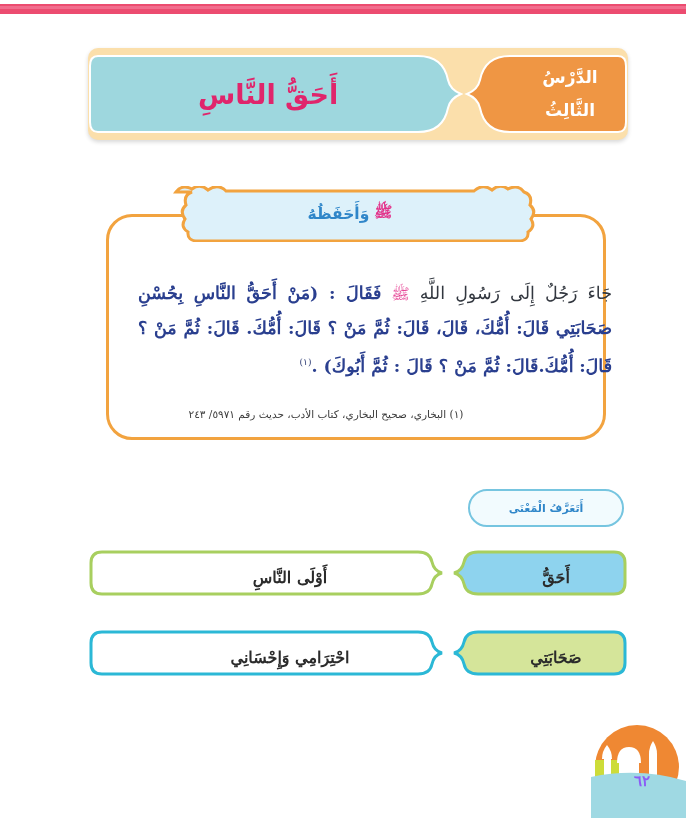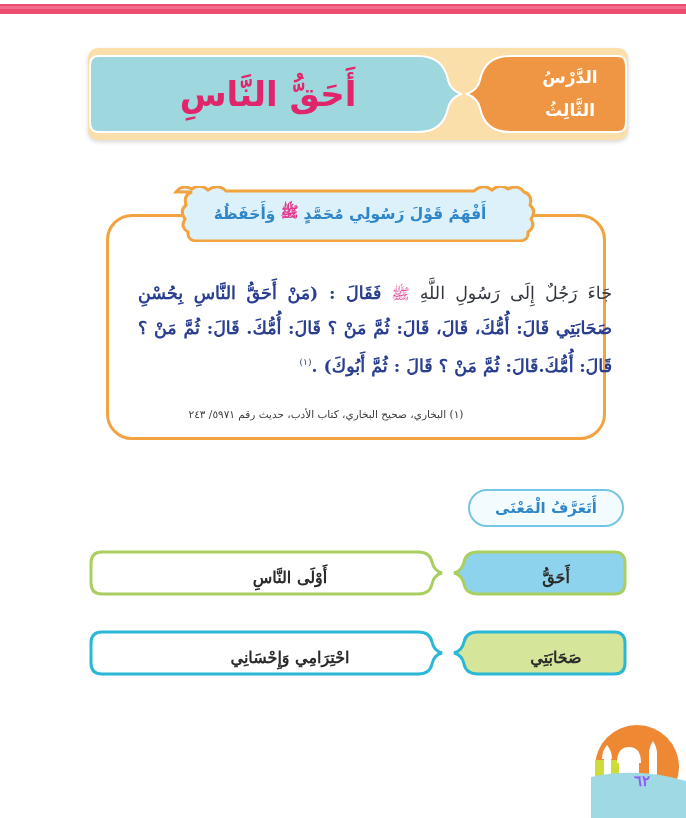--- a/index.html
+++ b/index.html
@@ -32,21 +32,21 @@
   }
   .hdr-title-shape {
     position: absolute; left: 0; top: 0; width: 375px; height: 92px;
   }
   .hdr-num-shape {
     position: absolute; right: 0; top: 0; width: 190px; height: 92px;
   }
   .hdr-title-text {
     position: absolute; left: 0; top: 0; width: 360px; height: 92px;
     display: flex; align-items: center; justify-content: center;
-    color: #e0256b; font-size: 34px; font-weight: bold;
+    color: #e0256b; font-size: 27px; font-weight: bold;
     letter-spacing: .5px; direction: rtl;
   }
   .hdr-num-text {
     position: absolute; right: 6px; top: 0; width: 104px; height: 92px;
     display: flex; flex-direction: column; align-items: center;
     justify-content: center; gap: 11px;
     color: #ffffff; font-size: 17px; font-weight: bold; direction: rtl;
     line-height: 1.25;
   }
 
@@ -89,21 +89,21 @@
     font-family: "DejaVu Serif", "Liberation Serif", serif;
   }
 
   
   .meaning-pill {
     position: absolute; right: 62px; top: 489px;
     width: 156px; height: 38px;
     border: 2px solid #76c5e0; border-radius: 19px;
     background: #f2fbfe;
     display: flex; align-items: center; justify-content: center;
-    color: #2f86c9; font-size: 15px; font-weight: bold; direction: rtl;
+    color: #2f86c9; font-size: 11px; font-weight: bold; direction: rtl;
   }
 
   .vocab-row { position: absolute; left: 88px; width: 540px; height: 56px; }
   .vocab-row svg { position: absolute; left: 0; top: 0; }
   .vocab-term {
     position: absolute; right: 4px; top: 0; width: 136px; height: 56px;
     display: flex; align-items: center; justify-content: center;
     font-size: 16px; font-weight: bold; color: #2b2b2b; direction: rtl;
     font-family: "DejaVu Serif", "Liberation Serif", serif;
   }
@@ -151,21 +151,20 @@
   <div class="hadith-card"></div>
 
   <div class="hadith-pill-wrap">
     <svg viewBox="0 0 400 56" width="400" height="56">
       <path d="M26,6 q6,-8 16,-3 q8,-6 16,1 q10,-7 18,1 H324
                q9,-8 18,-1 q8,-7 16,-1 q10,-5 16,3
                q9,3 6,13 q7,6 1,14 q5,8 -3,13 q1,9 -10,9
                H48 q-11,0 -10,-9 q-8,-5 -3,-13 q-6,-8 1,-14 q-3,-10 6,-13 Z" fill="#ddf1fa" stroke="#f2a33f" stroke-width="3"></path>
     </svg>
     <div class="hadith-pill-text">
-      <span>أَفْهَمُ قَوْلَ رَسُولِي مُحَمَّدٍ</span>
       <span class="salawat-pink">ﷺ</span>
       <span>وَأَحَفَظُهُ</span>
     </div>
   </div>
 
   <div class="hadith-body">
     <span class="narr">جَاءَ رَجُلٌ إِلَى رَسُولِ اللَّهِ</span>
     <span class="sal">ﷺ</span>
     <span class="quote">فَقَالَ : (مَنْ أَحَقُّ النَّاسِ بِحُسْنِ</span>
     <span class="quote">صَحَابَتِي قَالَ: أُمُّكَ، قَالَ، قَالَ: ثُمَّ مَنْ ؟ قَالَ: أُمُّكَ. قَالَ: ثُمَّ مَنْ ؟ قَالَ:</span>

